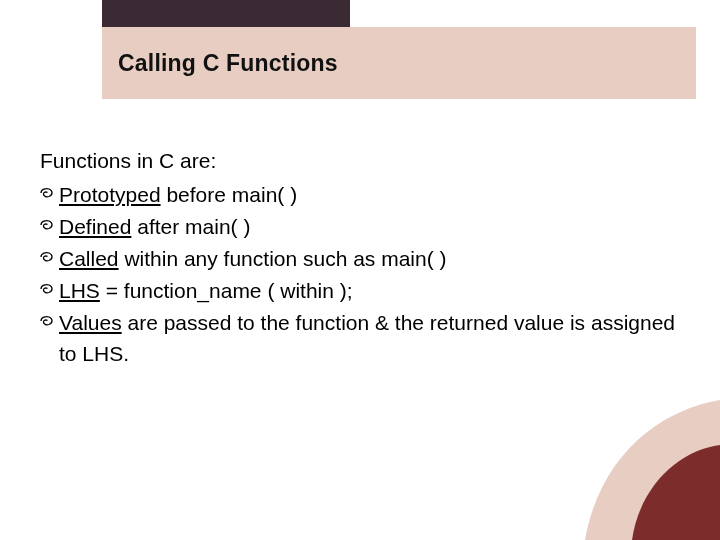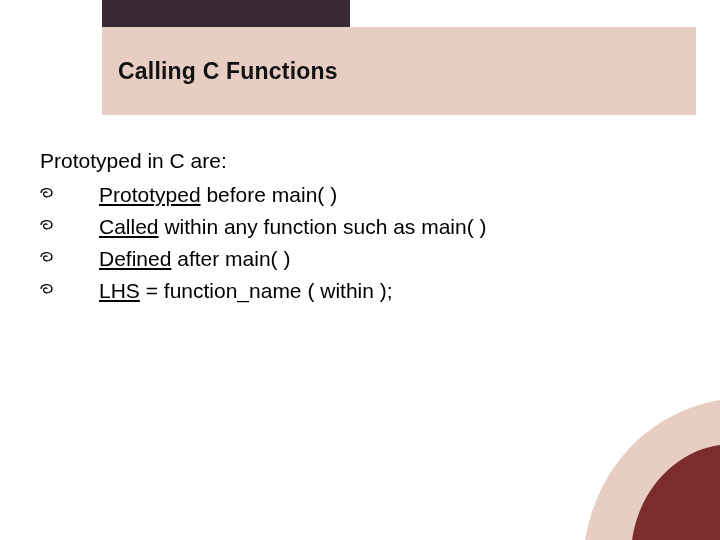--- a/index.html
+++ b/index.html
@@ -24,21 +24,21 @@
     top: 0;
     width: 248px;
     height: 30px;
     background: #3a2a33;
   }
   .title-bar {
     position: absolute;
     left: 102px;
     top: 27px;
     right: 24px;
-    height: 88px;
+    height: 72px;
     background: #e8cdc3;
     display: flex;
     align-items: center;
   }
   .title-text {
     font-size: 23px;
     font-weight: bold;
     color: #111111;
     padding-left: 16px;
     letter-spacing: 0.2px;
@@ -50,21 +50,20 @@
     right: 35px;
     font-size: 21px;
     line-height: 1.52;
   }
   .intro {
     margin-bottom: 2px;
   }
   .bullet {
     display: flex;
     align-items: flex-start;
-    gap: 40px;
   }
   .bullet .icon {
     flex: 0 0 auto;
     width: 18px;
     height: 21px;
     position: relative;
     top: 8px;
     margin-right: 1px;
   }
   .bullet .icon svg {
@@ -87,59 +86,67 @@
 </head>
 <body>
 
 <div class="slide">
   <div class="top-dark"></div>
   <div class="title-bar">
     <div class="title-text">Calling C Functions</div>
   </div>
 
   <div class="body">
-    <div class="intro">Prototyped in C are:</div>
+    <div class="intro">Functions in C are:</div>
 
     <div class="bullet">
       <span class="icon">
         <svg width="14" height="12" viewBox="0 0 14 12">
             <path d="M1 6 C1 2, 6 1, 9 2 C13 3.5, 13 8, 9 9.5 C6 10.5, 3.5 9, 3.5 7 C3.5 5, 6 4.5, 7.5 5.5" fill="none" stroke="#000" stroke-width="1.3"></path>
           </svg>
       </span>
       <span class="text"><span class="u">Prototyped</span><span> before main( )</span></span>
     </div>
 
     <div class="bullet">
       <span class="icon">
         <svg width="14" height="12" viewBox="0 0 14 12">
             <path d="M1 6 C1 2, 6 1, 9 2 C13 3.5, 13 8, 9 9.5 C6 10.5, 3.5 9, 3.5 7 C3.5 5, 6 4.5, 7.5 5.5" fill="none" stroke="#000" stroke-width="1.3"></path>
           </svg>
       </span>
-      <span class="text"><span class="u">Called</span><span> within any function such as main( )</span></span>
+      <span class="text"><span class="u">Defined</span><span> after main( )</span></span>
     </div>
 
     <div class="bullet">
       <span class="icon">
         <svg width="14" height="12" viewBox="0 0 14 12">
             <path d="M1 6 C1 2, 6 1, 9 2 C13 3.5, 13 8, 9 9.5 C6 10.5, 3.5 9, 3.5 7 C3.5 5, 6 4.5, 7.5 5.5" fill="none" stroke="#000" stroke-width="1.3"></path>
           </svg>
       </span>
-      <span class="text"><span class="u">Defined</span><span> after main( )</span></span>
+      <span class="text"><span class="u">Called</span><span> within any function such as main( )</span></span>
     </div>
 
 
     <div class="bullet">
       <span class="icon">
         <svg width="14" height="12" viewBox="0 0 14 12">
             <path d="M1 6 C1 2, 6 1, 9 2 C13 3.5, 13 8, 9 9.5 C6 10.5, 3.5 9, 3.5 7 C3.5 5, 6 4.5, 7.5 5.5" fill="none" stroke="#000" stroke-width="1.3"></path>
           </svg>
       </span>
       <span class="text"><span class="u">LHS</span><span> = function_name ( within );</span></span>
     </div>
 
+    <div class="bullet">
+      <span class="icon">
+        <svg width="14" height="12" viewBox="0 0 14 12">
+            <path d="M1 6 C1 2, 6 1, 9 2 C13 3.5, 13 8, 9 9.5 C6 10.5, 3.5 9, 3.5 7 C3.5 5, 6 4.5, 7.5 5.5" fill="none" stroke="#000" stroke-width="1.3"></path>
+          </svg>
+      </span>
+      <span class="text"><span class="u">Values</span><span> are passed to the function &amp; the returned value is assigned to LHS.</span></span>
+    </div>
   </div>
 
   <div class="corner">
     <svg width="180" height="140" viewBox="0 0 180 140">
       <path d="M180 0 C 120 10, 60 55, 45 140 L180 140 Z" fill="#e8cdc3"></path>
       <path d="M180 45 C 140 50, 100 85, 92 140 L180 140 Z" fill="#7d2c2c"></path>
     </svg>
   </div>
 </div>
 

